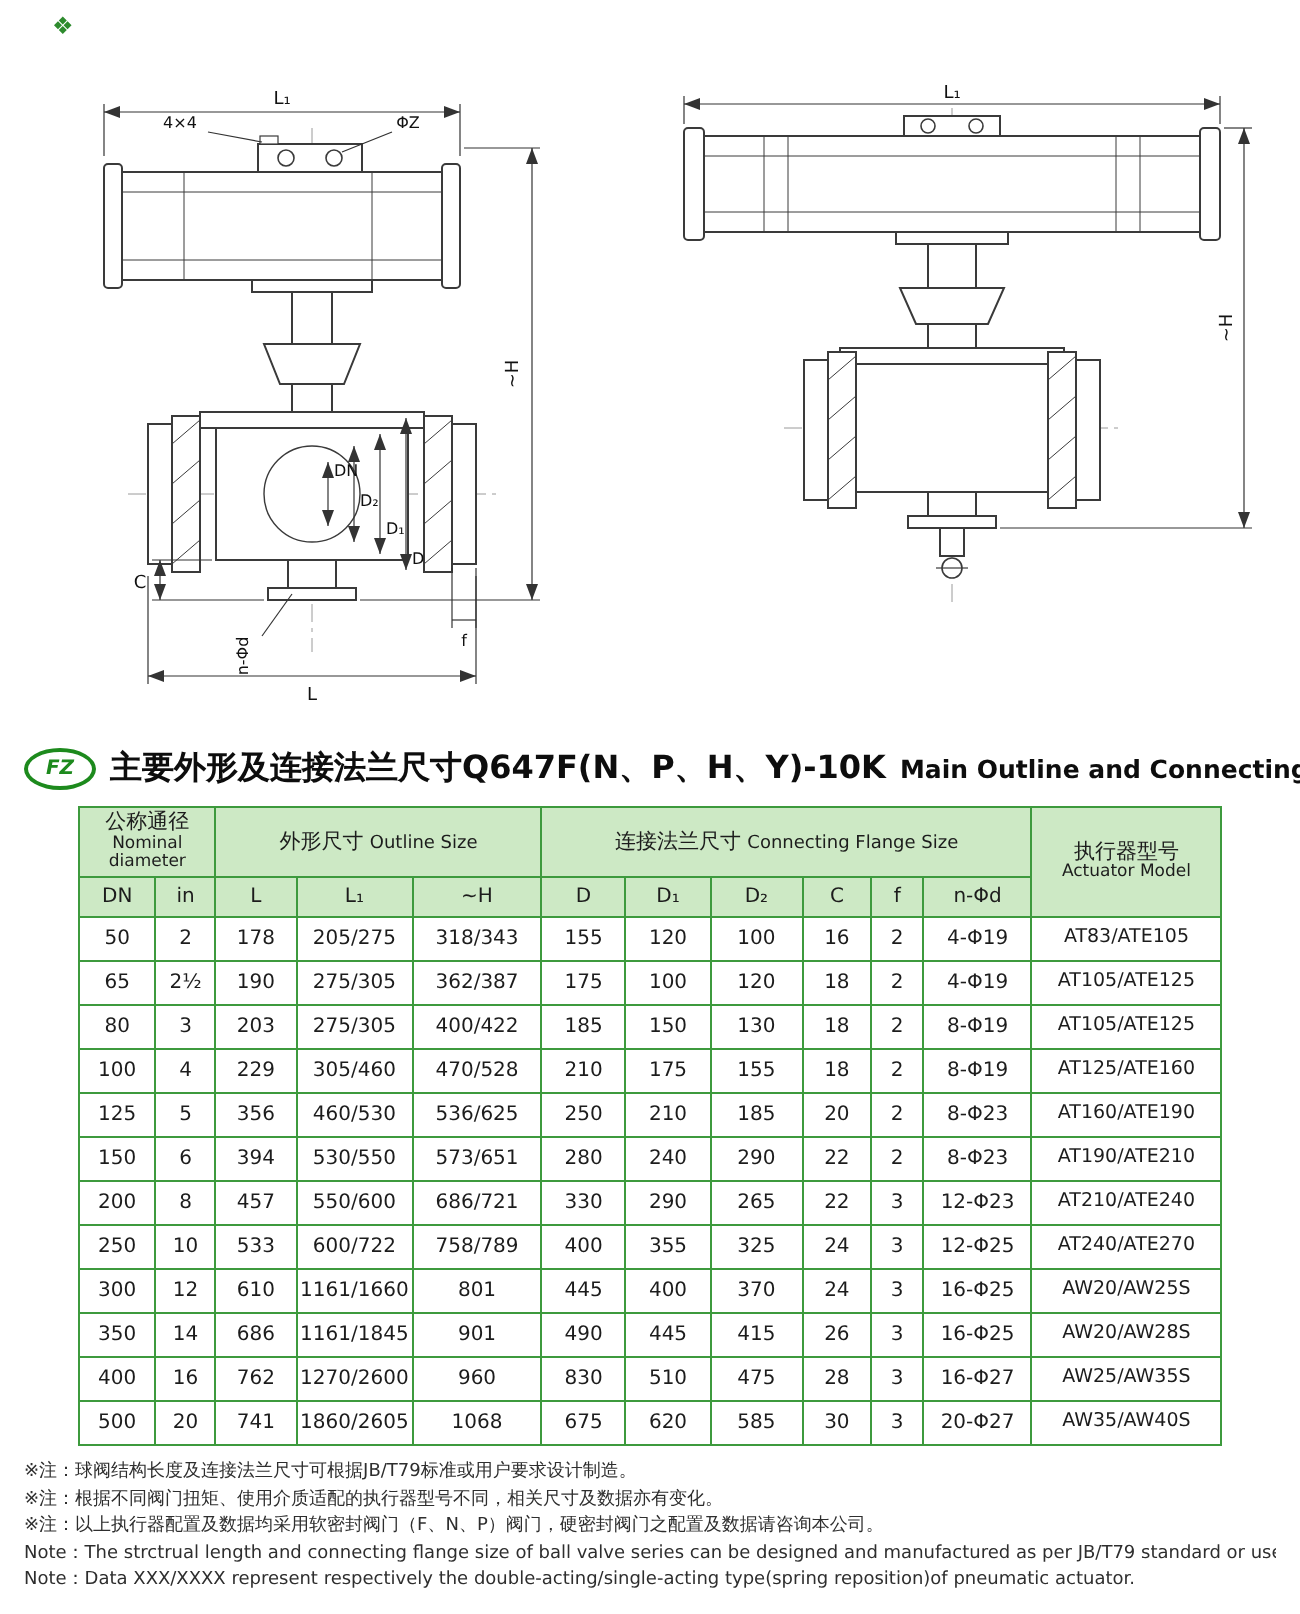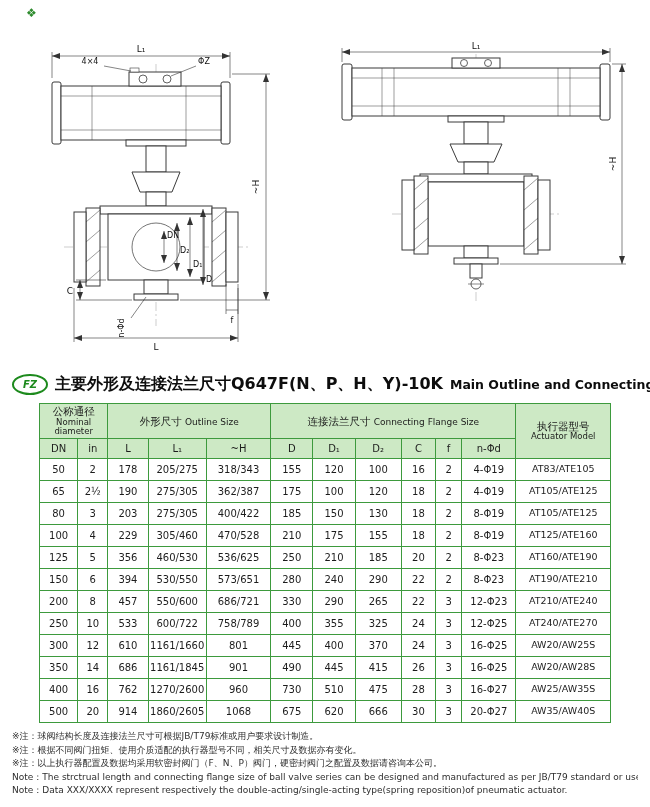--- a/index.html
+++ b/index.html
@@ -396,37 +396,37 @@
           <td>3</td>
           <td>16-Φ25</td>
           <td class="actuator-cell">AW20/AW28S</td>
         </tr>
         <tr>
           <td>400</td>
           <td>16</td>
           <td>762</td>
           <td>1270/2600</td>
           <td>960</td>
-          <td>730</td>
+          <td>830</td>
           <td>510</td>
           <td>475</td>
           <td>28</td>
           <td>3</td>
           <td>16-Φ27</td>
           <td class="actuator-cell">AW25/AW35S</td>
         </tr>
         <tr>
           <td>500</td>
           <td>20</td>
-          <td>914</td>
+          <td>741</td>
           <td>1860/2605</td>
           <td>1068</td>
           <td>675</td>
           <td>620</td>
-          <td>666</td>
+          <td>585</td>
           <td>30</td>
           <td>3</td>
           <td>20-Φ27</td>
           <td class="actuator-cell">AW35/AW40S</td>
         </tr>
       </tbody>
   </table>
 
   <div class="notes">
     <div>

